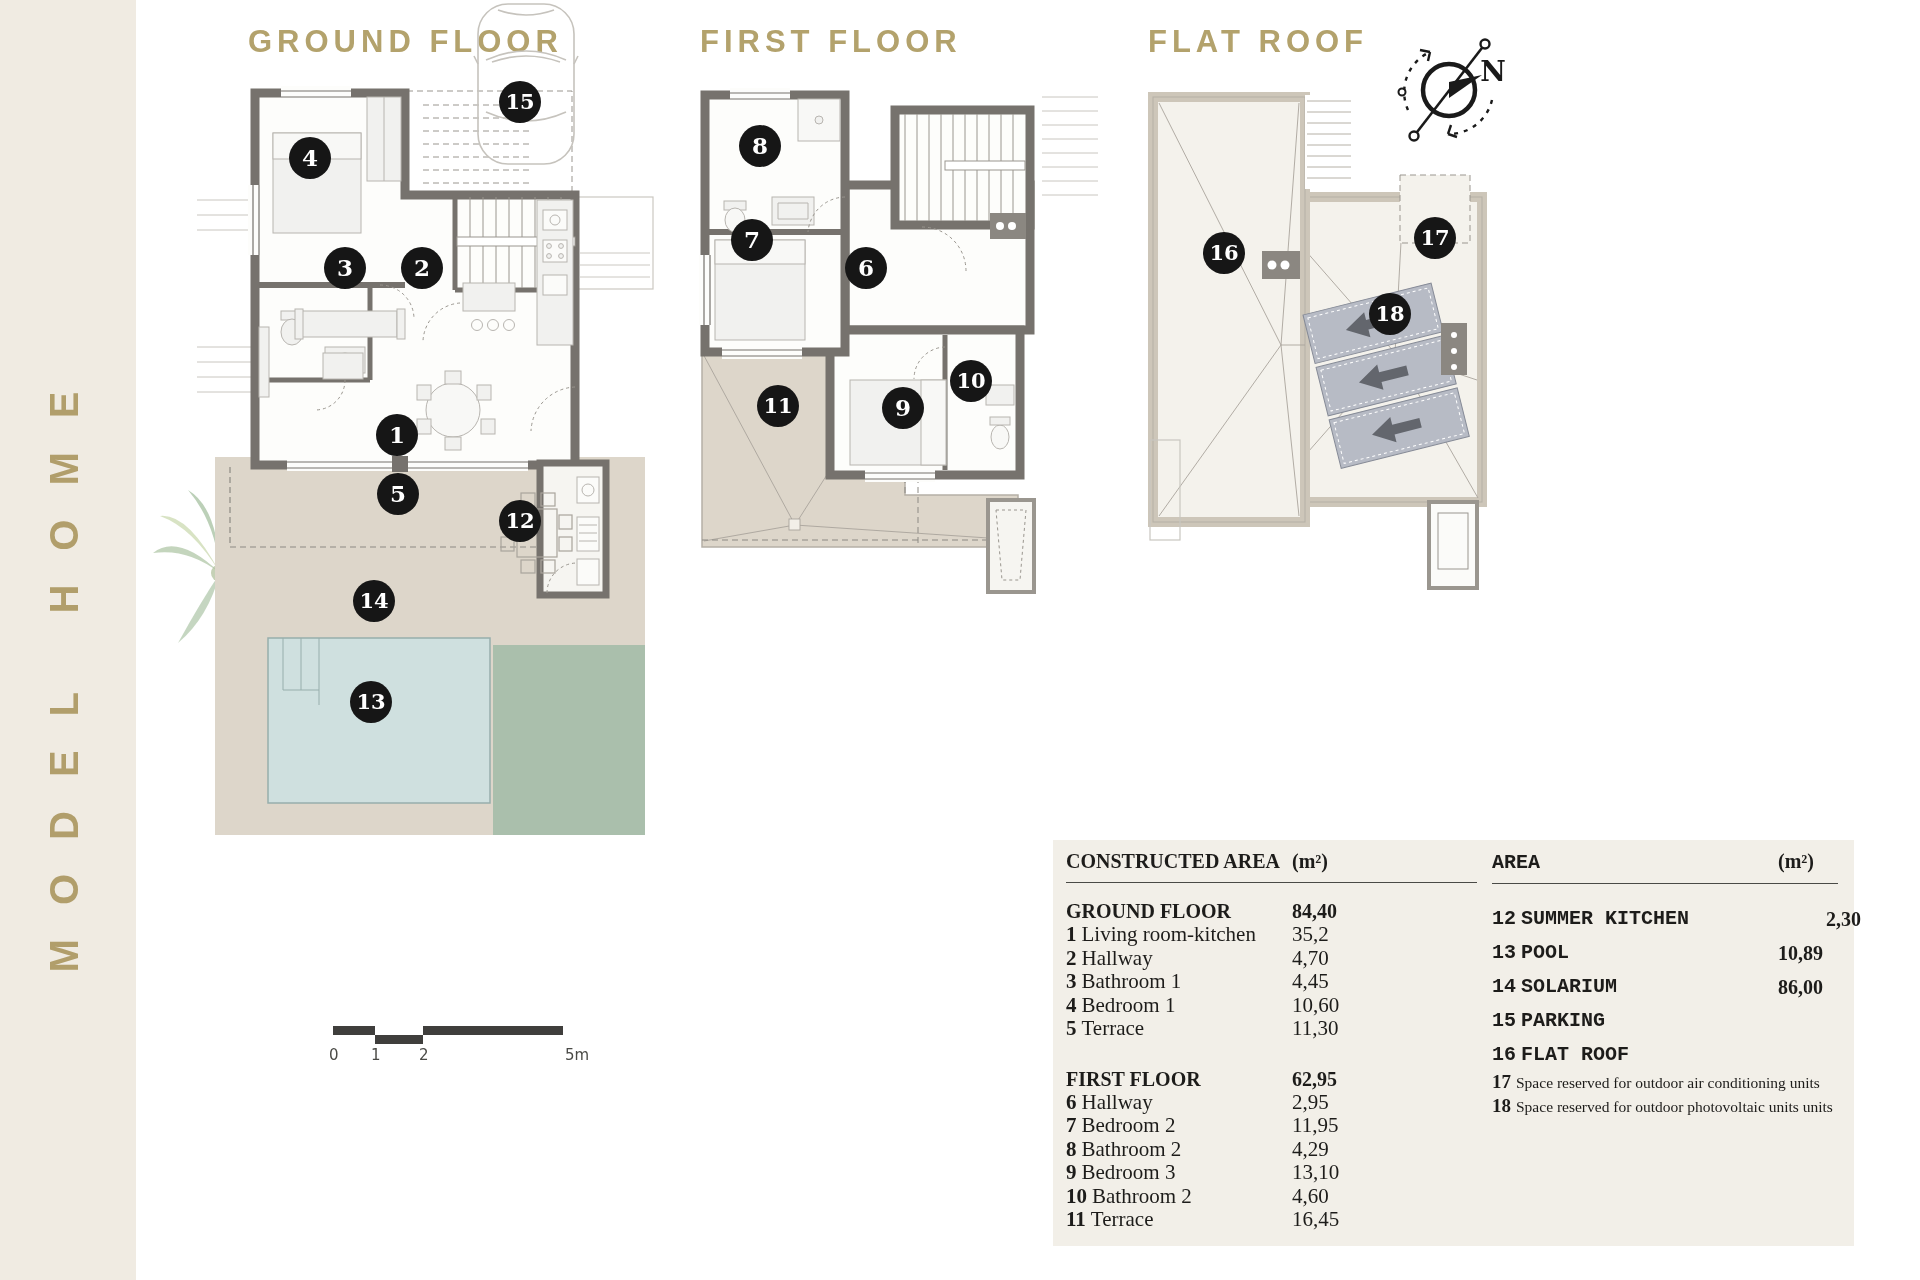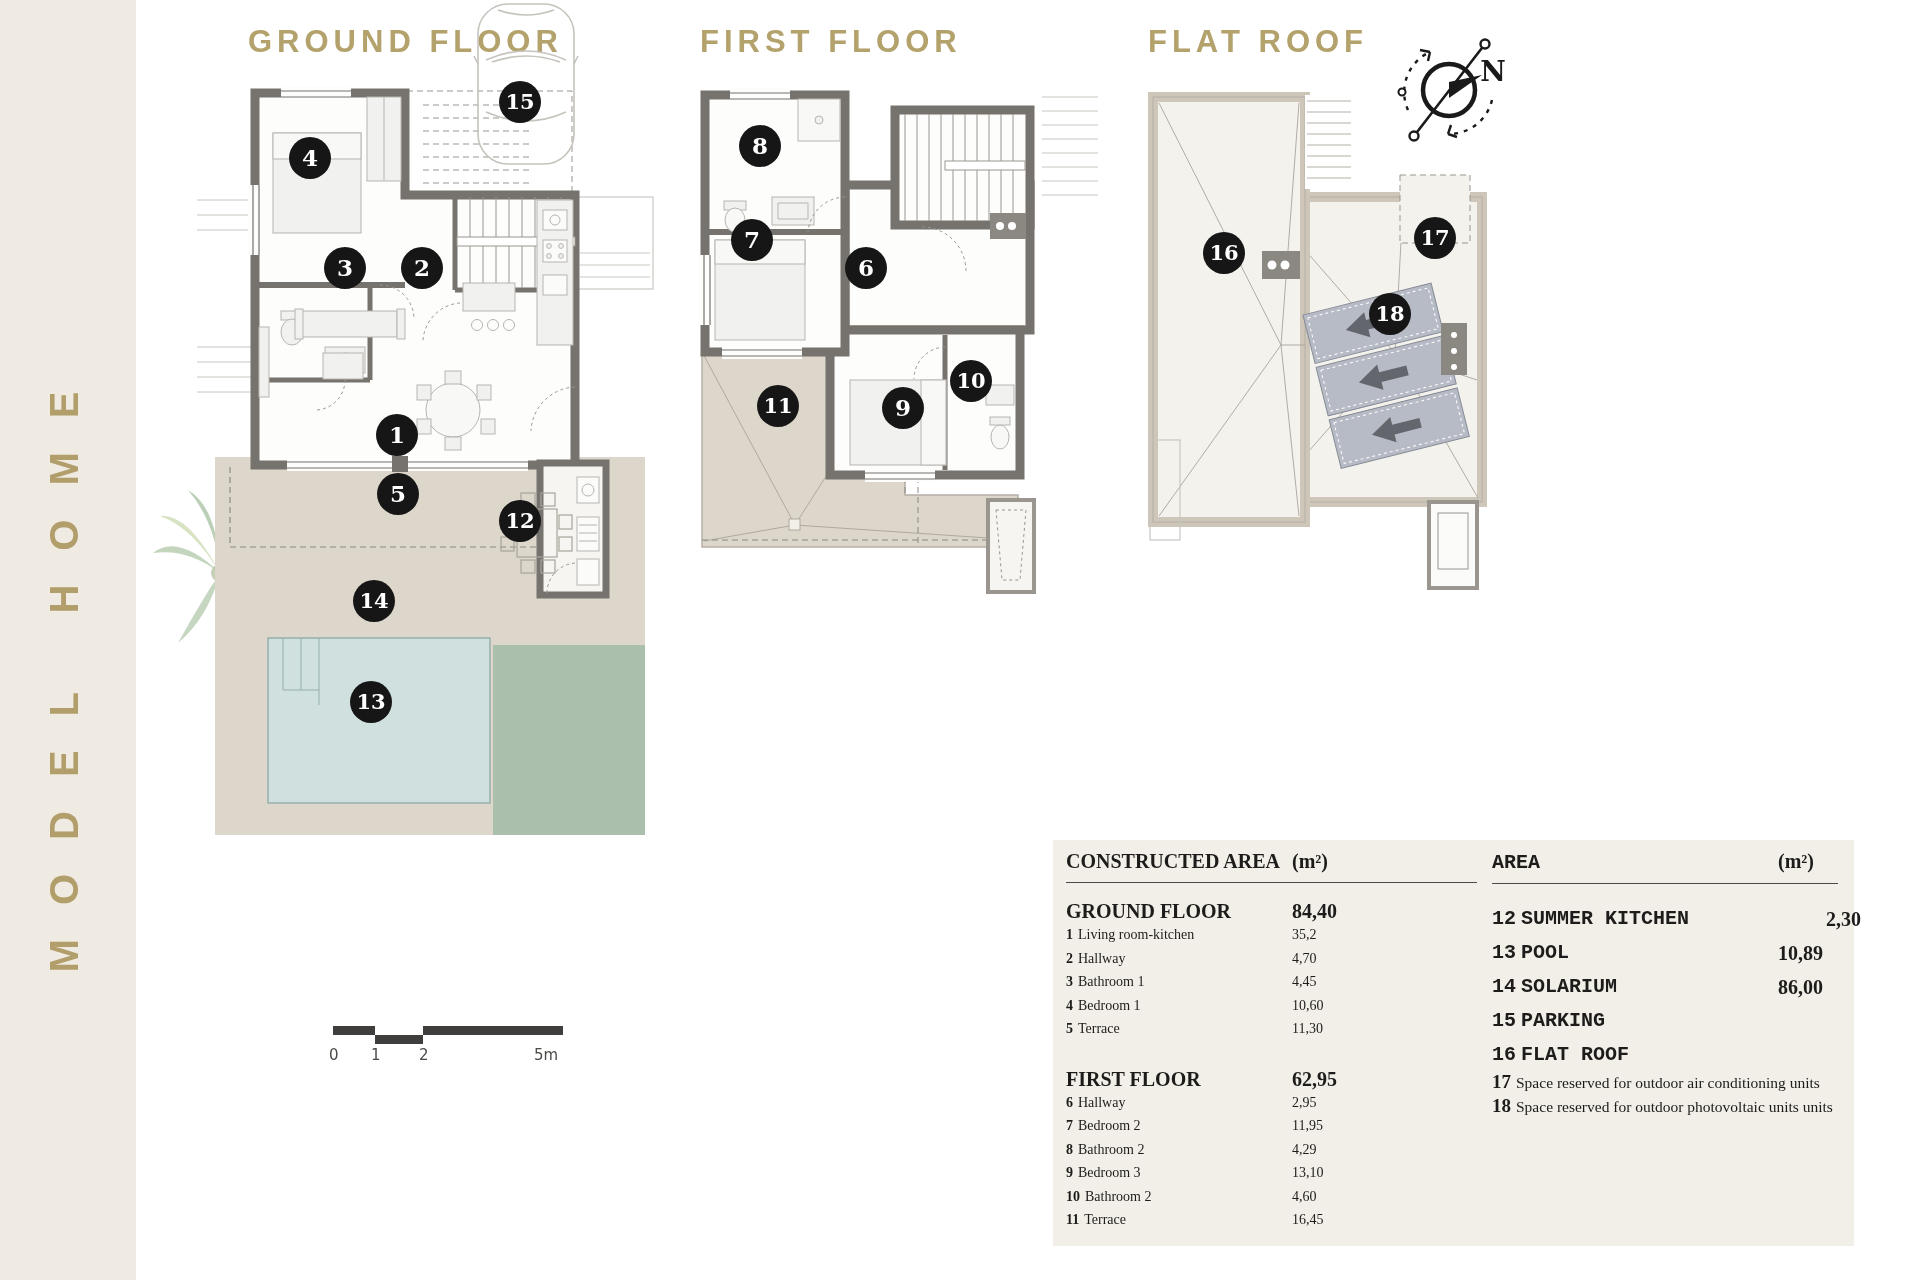--- a/index.html
+++ b/index.html
@@ -21,21 +21,21 @@
   .panel{position:absolute;background:#f2efe8;box-sizing:border-box;
     font-family:"Liberation Serif",serif;color:#1d1c1a;}
   .panel-1{left:1053px;top:840px;width:442px;height:406px;padding:10px 18px 0 13px;}
   .panel-2{left:1478px;top:840px;width:376px;height:406px;padding:10px 16px 0 14px;}
   .thead{display:flex;align-items:baseline;font-weight:700;font-size:20px;
     padding-bottom:9px;border-bottom:1.6px solid #4a4a46;}
   .c1{width:226px;flex:0 0 auto;}
   .c1w{width:286px;flex:0 0 auto;font-family:Liberation Mono, monospace;}
   .c2{flex:1;}
   .sec-head{display:flex;font-weight:700;font-size:20px;margin-top:16px;line-height:24px;}
-  .trow{display:flex;font-size:14px;line-height:23.5px;}
+  .trow{display:flex;font-size:21px;line-height:23.5px;}
   .rnum{font-weight:700;margin-right:5px;}
   .gap{height:26px;}
   .arow{display:flex;font-weight:700;font-size:20px;line-height:24px;margin-top:10px;}
   .arow.first{margin-top:23px;gap:48px;}
   .nrow{display:flex;font-size:15.5px;line-height:23px;align-items:baseline;}
   .nrow .rnum{font-size:19px;}
   .nrow.first{margin-top:3px;}
   
   .scalebar{position:absolute;left:333px;top:1022px;width:240px;height:50px;}
   .sb-seg{position:absolute;background:#3f3e3c;height:9px;}
@@ -412,21 +412,21 @@
     <text x="101" y="53" text-anchor="middle" style="font:700 28px &quot;DejaVu Serif&quot;,serif;fill:#1a1a1a">N</text>
   </svg>
 
   <div class="scalebar">
     <div class="sb-seg" style="left:0;top:4px;width:42px;"></div>
     <div class="sb-seg" style="left:42px;top:13px;width:48px;"></div>
     <div class="sb-seg" style="left:90px;top:4px;width:140px;"></div>
     <span class="sb-lab" style="left:-4px;">0</span>
     <span class="sb-lab" style="left:38px;">1</span>
     <span class="sb-lab" style="left:86px;">2</span>
-    <span class="sb-lab" style="left:201px;">5m</span>
+    <span class="sb-lab" style="left:232px;">5m</span>
   </div>
 
   <div class="panel panel-1">
     <div class="thead">
       <span class="c1">CONSTRUCTED AREA</span>
       <span class="c2">(m²)</span>
     </div>
     <div class="sec-head">
       <span class="c1">GROUND FLOOR</span>
       <span class="c2">84,40</span>

